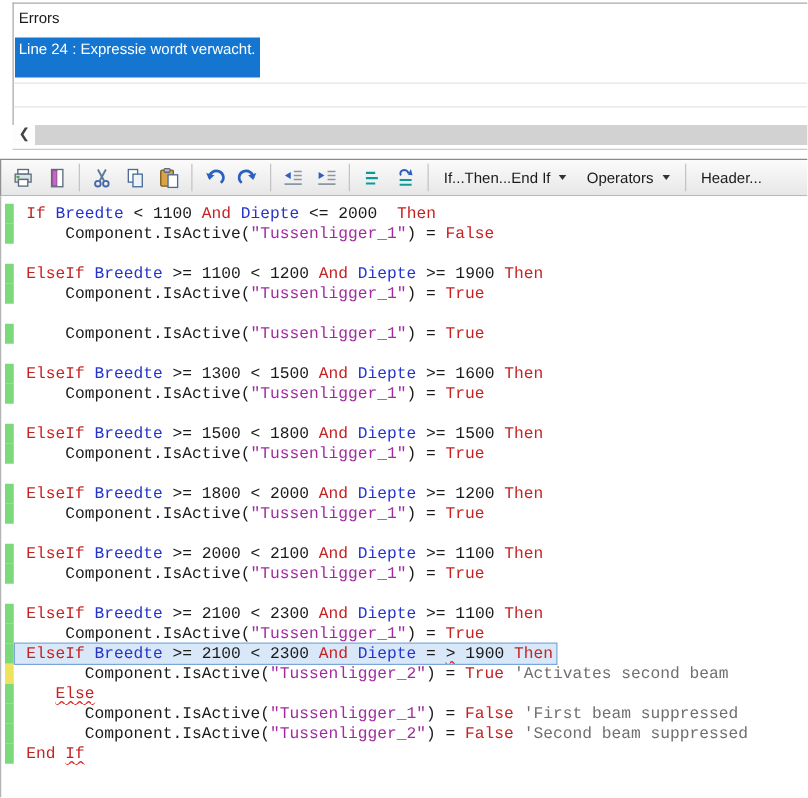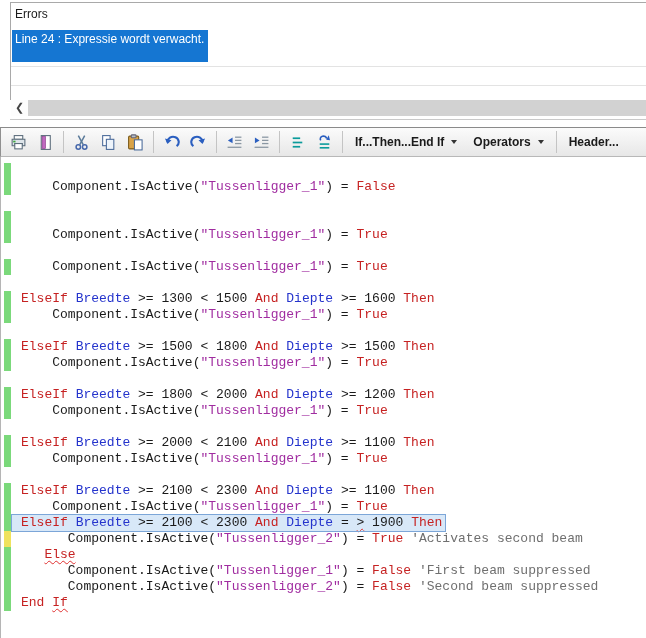--- a/index.html
+++ b/index.html
@@ -30,21 +30,21 @@
 
   
   .toolbar{position:absolute;left:0;top:127px;width:646px;height:30px;
     border-top:1px solid #8A8A8A;border-bottom:1px solid #B8B8B8;border-left:1px solid #909090;
     background:linear-gradient(#FBFBFB,#E7E7E7);
     display:flex;align-items:center;padding:0 4px;}
   .tbtn{display:flex;align-items:center;border:1px solid transparent;background:transparent;
     height:24px;padding:0 3px;margin:0 1px;font-family:inherit;font-size:12px;color:#1a1a1a;cursor:default;}
   .tbtn.icon{width:25px;justify-content:center;}
   .tbtn svg{width:17px;height:17px;display:block;}
-  .tbtn.dropdown,.tbtn.button{padding:0 6px;white-space:nowrap;font-weight:bold;}
+  .tbtn.dropdown,.tbtn.button{padding:0 6px;white-space:nowrap;}
   .caret{width:0;height:0;border-left:3.5px solid transparent;border-right:3.5px solid transparent;
     border-top:4px solid #333;margin-left:7px;display:inline-block;}
   .tsep{width:1px;height:22px;background:#C4C4C4;margin:0 4px;flex:0 0 auto;}
 
   
   .editor{position:absolute;left:0;top:157px;width:646px;height:481px;background:#fff;
     border-left:1px solid #B5B5B5;padding-top:6px;overflow:hidden;}
   .code-line{position:relative;height:16px;white-space:pre;padding-left:20px;
     font-family:"Liberation Mono","DejaVu Sans Mono",monospace;font-size:13px;line-height:16px;}
   .mbar{position:absolute;left:3px;top:0;width:7px;height:16px;}
@@ -203,24 +203,24 @@
         <span>Operators</span>
         <span class="caret"></span>
       </button>
       <span class="tsep"></span>
       <button class="tbtn button">
         <span>Header...</span>
       </button>
     </div>
 
   <div class="editor" id="editor-lines">
-      <div class="code-line"><span class="mbar g"></span></div>
+      <div class="code-line"><span class="mbar g"></span><span class="line-content"><span class="tk-k">If</span><span class="tk-p"> </span><span class="tk-v">Breedte</span><span class="tk-p"> &lt; 1100 </span><span class="tk-k">And</span><span class="tk-p"> </span><span class="tk-v">Diepte</span><span class="tk-p"> &lt;= 2000  </span><span class="tk-k">Then</span></span></div>
       <div class="code-line"><span class="mbar g"></span><span class="line-content"><span class="tk-p">    Component.IsActive(</span><span class="tk-s">"Tussenligger_1"</span><span class="tk-p">) = </span><span class="tk-k">False</span></span></div>
       <div class="code-line"><span class="mbar"></span><span class="line-content"></span></div>
-      <div class="code-line"><span class="mbar g"></span></div>
+      <div class="code-line"><span class="mbar g"></span><span class="line-content"><span class="tk-k">ElseIf</span><span class="tk-p"> </span><span class="tk-v">Breedte</span><span class="tk-p"> &gt;= 1100 &lt; 1200 </span><span class="tk-k">And</span><span class="tk-p"> </span><span class="tk-v">Diepte</span><span class="tk-p"> &gt;= 1900 </span><span class="tk-k">Then</span></span></div>
       <div class="code-line"><span class="mbar g"></span><span class="line-content"><span class="tk-p">    Component.IsActive(</span><span class="tk-s">"Tussenligger_1"</span><span class="tk-p">) = </span><span class="tk-k">True</span></span></div>
       <div class="code-line"><span class="mbar"></span><span class="line-content"></span></div>
       <div class="code-line"><span class="mbar g"></span><span class="line-content"><span class="tk-p">    Component.IsActive(</span><span class="tk-s">"Tussenligger_1"</span><span class="tk-p">) = </span><span class="tk-k">True</span></span></div>
       <div class="code-line"><span class="mbar"></span><span class="line-content"></span></div>
       <div class="code-line"><span class="mbar g"></span><span class="line-content"><span class="tk-k">ElseIf</span><span class="tk-p"> </span><span class="tk-v">Breedte</span><span class="tk-p"> &gt;= 1300 &lt; 1500 </span><span class="tk-k">And</span><span class="tk-p"> </span><span class="tk-v">Diepte</span><span class="tk-p"> &gt;= 1600 </span><span class="tk-k">Then</span></span></div>
       <div class="code-line"><span class="mbar g"></span><span class="line-content"><span class="tk-p">    Component.IsActive(</span><span class="tk-s">"Tussenligger_1"</span><span class="tk-p">) = </span><span class="tk-k">True</span></span></div>
       <div class="code-line"><span class="mbar"></span><span class="line-content"></span></div>
       <div class="code-line"><span class="mbar g"></span><span class="line-content"><span class="tk-k">ElseIf</span><span class="tk-p"> </span><span class="tk-v">Breedte</span><span class="tk-p"> &gt;= 1500 &lt; 1800 </span><span class="tk-k">And</span><span class="tk-p"> </span><span class="tk-v">Diepte</span><span class="tk-p"> &gt;= 1500 </span><span class="tk-k">Then</span></span></div>
       <div class="code-line"><span class="mbar g"></span><span class="line-content"><span class="tk-p">    Component.IsActive(</span><span class="tk-s">"Tussenligger_1"</span><span class="tk-p">) = </span><span class="tk-k">True</span></span></div>
       <div class="code-line"><span class="mbar"></span><span class="line-content"></span></div>

